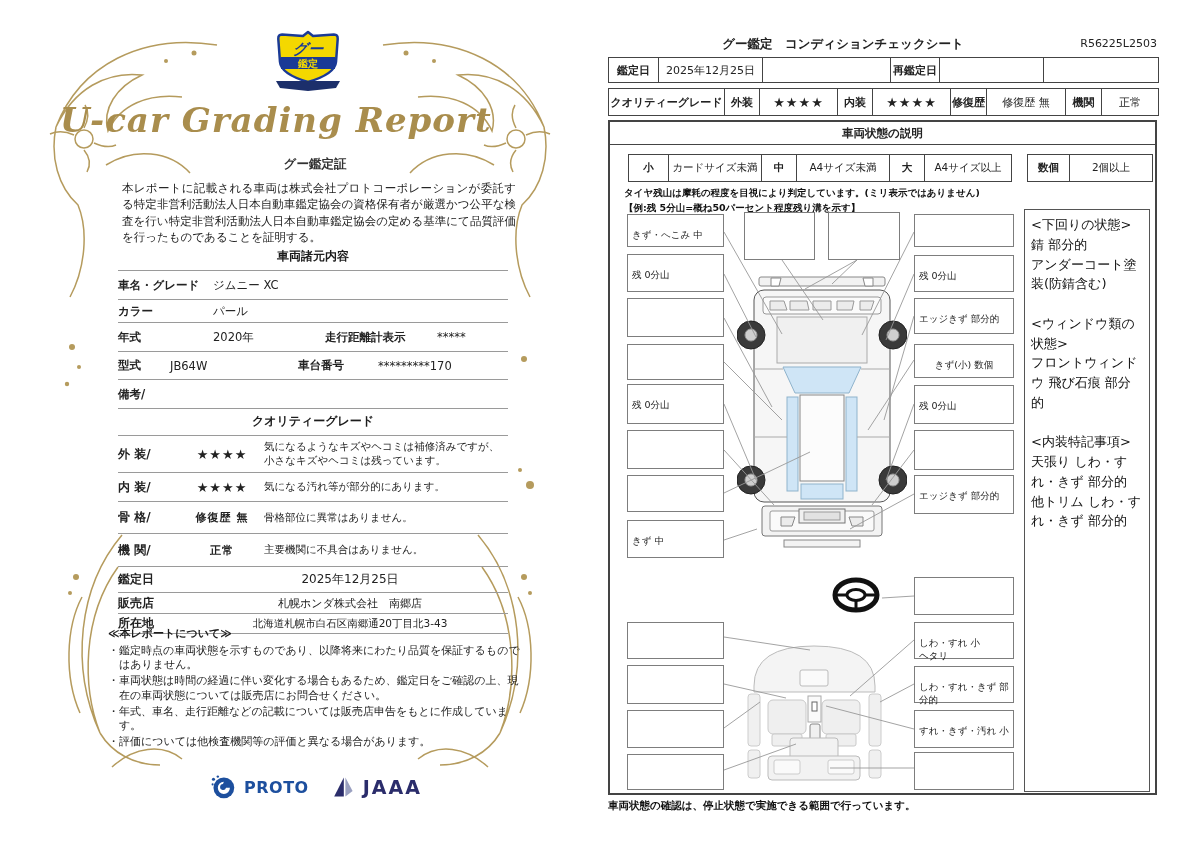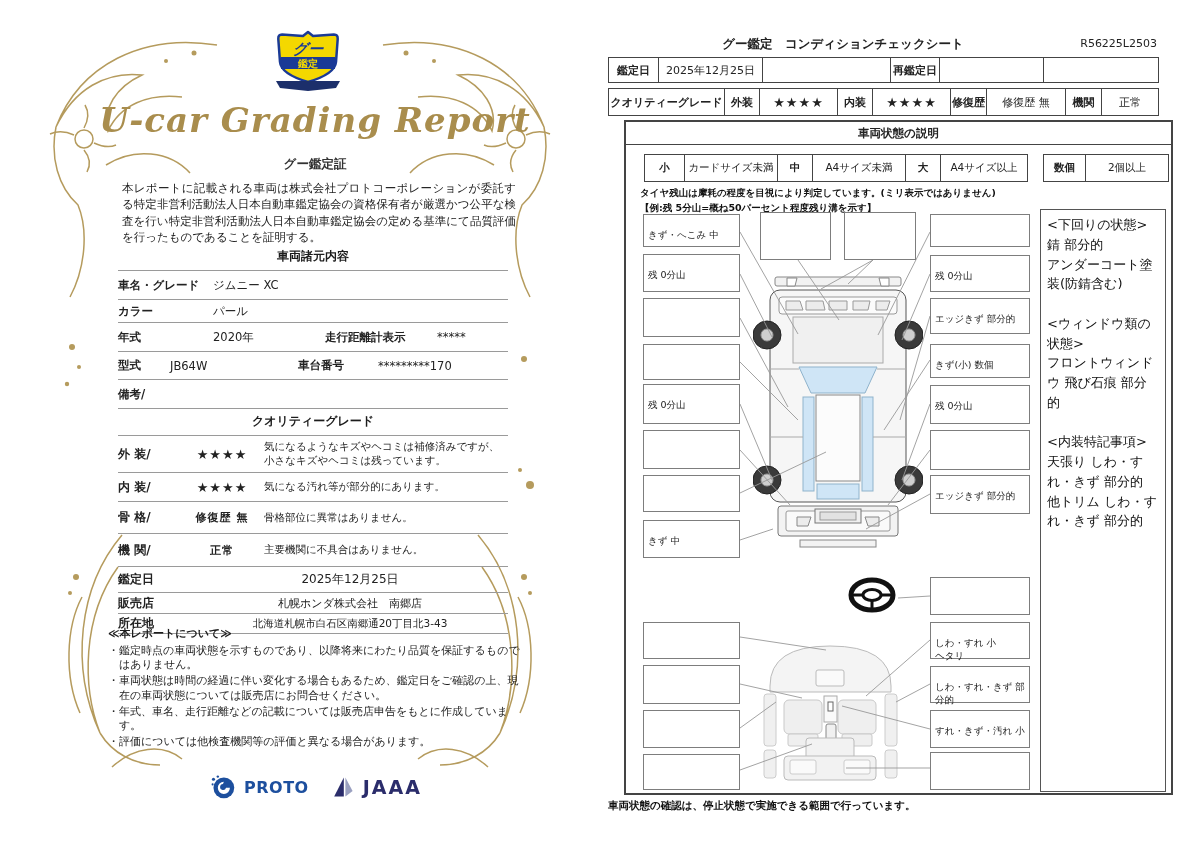--- a/index.html
+++ b/index.html
@@ -2,21 +2,21 @@
 <html><head>
 <meta charset="utf-8">
 <style>
   html,body{margin:0;padding:0;}
   body{width:1200px;height:848px;position:relative;background:#fff;overflow:hidden;
        font-family:"DejaVu Sans","Liberation Sans",sans-serif;color:#222;}
   .abs{position:absolute;}
   .b{font-weight:bold;}
 
   
-  .cert-title{left:60px;top:100px;width:510px;text-align:center;
+  .cert-title{left:60px;top:100px;width:510px;text-align:left;
     font-family:"DejaVu Serif","Liberation Serif",serif;font-style:italic;font-weight:bold;
     font-size:34px;color:#a98d4d;letter-spacing:1px;}
   .cert-sub{left:60px;top:156px;width:510px;text-align:center;font-size:12.5px;font-weight:bold;color:#333;}
   .cert-intro{left:122px;top:180px;width:394px;font-size:11.5px;line-height:1.42;text-align:justify;color:#1c1c1c;}
   .sec-title{width:390px;text-align:center;font-size:12px;font-weight:bold;color:#1c1c1c;}
 
   .spec-table{left:118px;top:270px;width:390px;font-size:11.5px;}
   .spec-table .row{display:grid;align-items:center;border-top:1px solid #9a9a9a;}
   .spec-table .row:last-child{border-bottom:1px solid #9a9a9a;}
   .spec-table .lab{font-weight:bold;}
@@ -223,21 +223,21 @@
     <div class="b">外装</div>
     <div class="stars">★★★★</div>
     <div class="b">内装</div>
     <div class="stars">★★★★</div>
     <div class="b">修復歴</div>
     <div>修復歴 無</div>
     <div class="b">機関</div>
     <div>正常</div>
   </div>
 
-  <div class="abs main-box" style="left:24px;">
+  <div class="abs main-box" style="left:8px;">
     <div class="mb-header">車両状態の説明</div>
 
     <div class="mini-table" style="left:18px;top:32px;width:382px;height:26px;grid-template-columns:39px 93px 35px 93px 35px 1fr;">
       <div class="b">小</div>
       <div>カードサイズ未満</div>
       <div class="b">中</div>
       <div>A4サイズ未満</div>
       <div class="b">大</div>
       <div>A4サイズ以上</div>
     </div>
@@ -371,21 +371,21 @@
     <div class="abox" style="left:17px;top:308px;width:97px;height:39px;"></div>
     <div class="abox" style="left:17px;top:353px;width:97px;height:37px;"></div>
     <div class="abox" style="left:17px;top:398px;width:97px;height:38px;">きず 中</div>
 
     <div class="abox" style="left:134px;top:90px;width:71px;height:48px;"></div>
     <div class="abox" style="left:218px;top:90px;width:72px;height:48px;"></div>
 
     <div class="abox" style="left:304px;top:92px;width:100px;height:33px;"></div>
     <div class="abox" style="left:304px;top:133px;width:100px;height:37px;">残 0分山</div>
     <div class="abox" style="left:304px;top:176px;width:100px;height:36px;">エッジきず 部分的</div>
-    <div class="abox" style="left:304px;top:222px;width:100px;height:34px;">きず(小) 数個</div>
+    <div class="abox" style="left:304px;top:222px;width:100px;height:34px;text-align:center;">きず(小) 数個</div>
     <div class="abox" style="left:304px;top:263px;width:100px;height:39px;">残 0分山</div>
     <div class="abox" style="left:304px;top:308px;width:100px;height:40px;"></div>
     <div class="abox" style="left:304px;top:353px;width:100px;height:39px;">エッジきず 部分的</div>
 
     <div class="abox" style="left:17px;top:500px;width:97px;height:37px;"></div>
     <div class="abox" style="left:17px;top:543px;width:97px;height:39px;"></div>
     <div class="abox" style="left:17px;top:588px;width:97px;height:38px;"></div>
     <div class="abox" style="left:17px;top:632px;width:97px;height:36px;"></div>
 
     <div class="abox" style="left:304px;top:455px;width:100px;height:38px;"></div>

